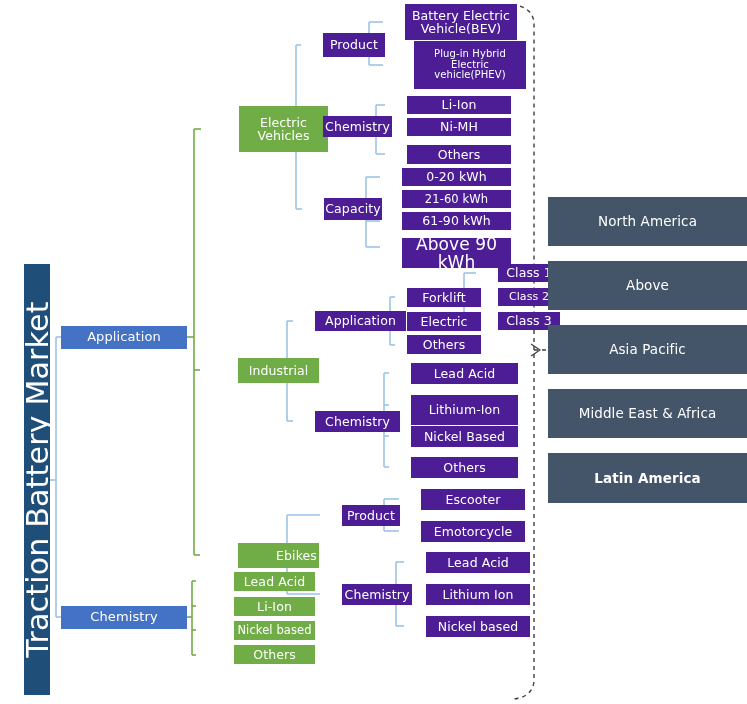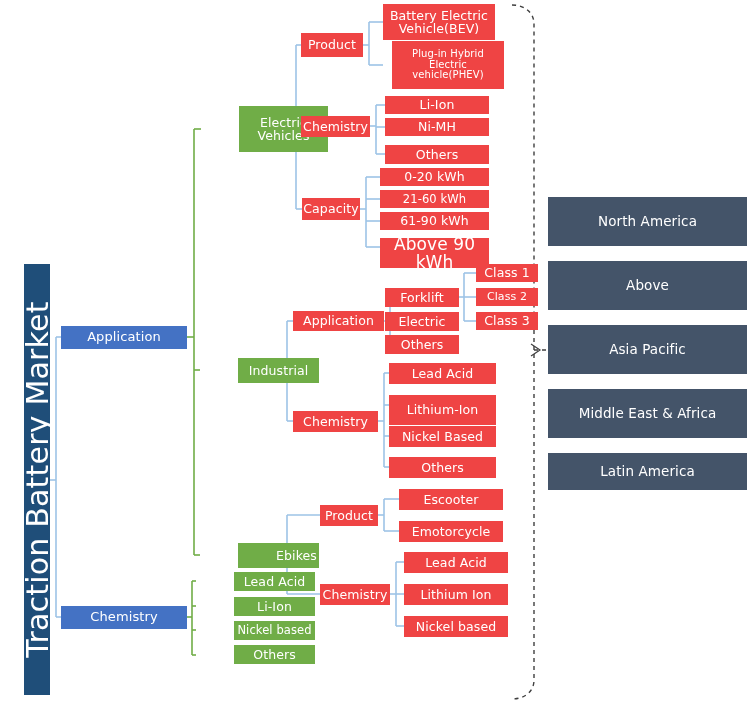--- a/index.html
+++ b/index.html
@@ -2,21 +2,21 @@
 <html><head>
 <meta charset="utf-8">
 <style>
   html,body{margin:0;padding:0;background:#ffffff;}
   body{width:747px;height:704px;font-family:"DejaVu Sans","Liberation Sans",sans-serif;}
   #stage{position:relative;width:747px;height:704px;overflow:hidden;background:#fff;}
   svg#wires{position:absolute;left:0;top:0;width:747px;height:704px;}
   .node{position:absolute;box-sizing:border-box;display:flex;align-items:center;justify-content:center;
         text-align:center;color:#ffffff;line-height:1.08;letter-spacing:0.1px;
         border:1px solid rgba(255,255,255,0.0);}
-  .blue{background:#ef4444;}
+  .blue{background:#4c1d95;margin-left:22px;}
   .green{background:#70AD47;margin-left:38px;}
   .navy{background:#445469;}
   .royal{background:#4472C4;}
   .title-bar{position:absolute;background:#1F4E79;display:flex;align-items:center;justify-content:center;}
   .title-text{color:#ffffff;font-size:30px;white-space:nowrap;transform:rotate(-90deg);
               transform-origin:center center;letter-spacing:0.2px;}
 </style>
 </head>
 <body>
 
@@ -183,15 +183,15 @@
 
   <div class="node green" style="left:196px;top:572px;width:81px;height:19px;font-size:12.5px;">Lead Acid</div>
   <div class="node green" style="left:196px;top:597px;width:81px;height:19px;font-size:12.5px;">Li-Ion</div>
   <div class="node green" style="left:196px;top:621px;width:81px;height:19px;font-size:11.5px;">Nickel based</div>
   <div class="node green" style="left:196px;top:645px;width:81px;height:19px;font-size:12.5px;">Others</div>
 
   <div class="node navy" style="left:548px;top:197px;width:199px;height:49px;font-size:13.5px;">North America</div>
   <div class="node navy" style="left:548px;top:261px;width:199px;height:49px;font-size:13.5px;">Above</div>
   <div class="node navy" style="left:548px;top:325px;width:199px;height:49px;font-size:13.5px;">Asia Pacific</div>
   <div class="node navy" style="left:548px;top:389px;width:199px;height:49px;font-size:13.5px;">Middle East &amp; Africa</div>
-  <div class="node navy" style="left:548px;top:453px;width:199px;height:37px;font-size:13.5px;">Latin America</div>
+  <div class="node navy" style="left:548px;top:453px;width:199px;height:50px;font-size:13.5px;font-weight:bold;">Latin America</div>
 
 </div>
 
 </body></html>

